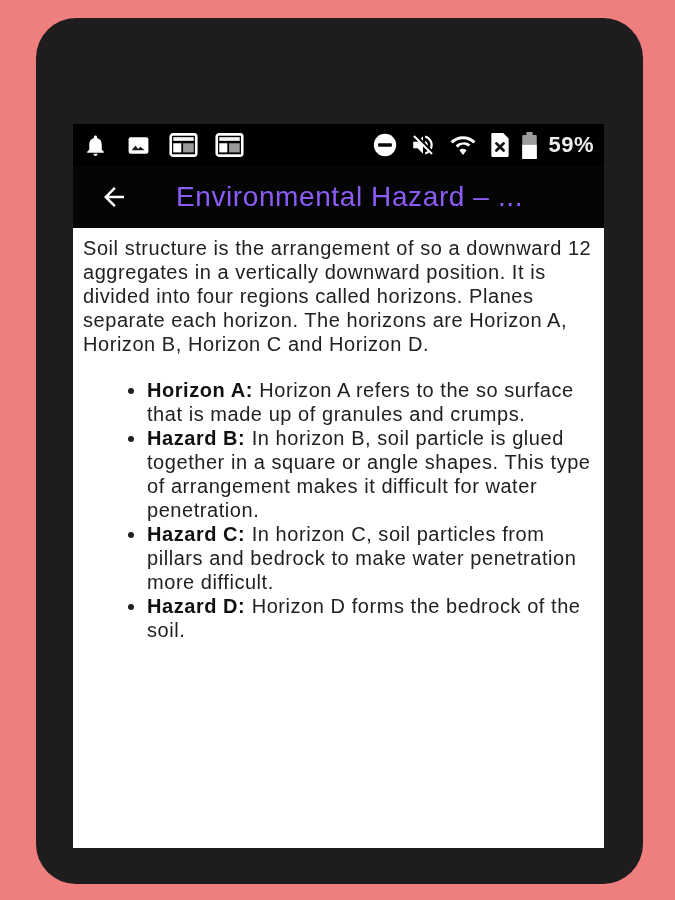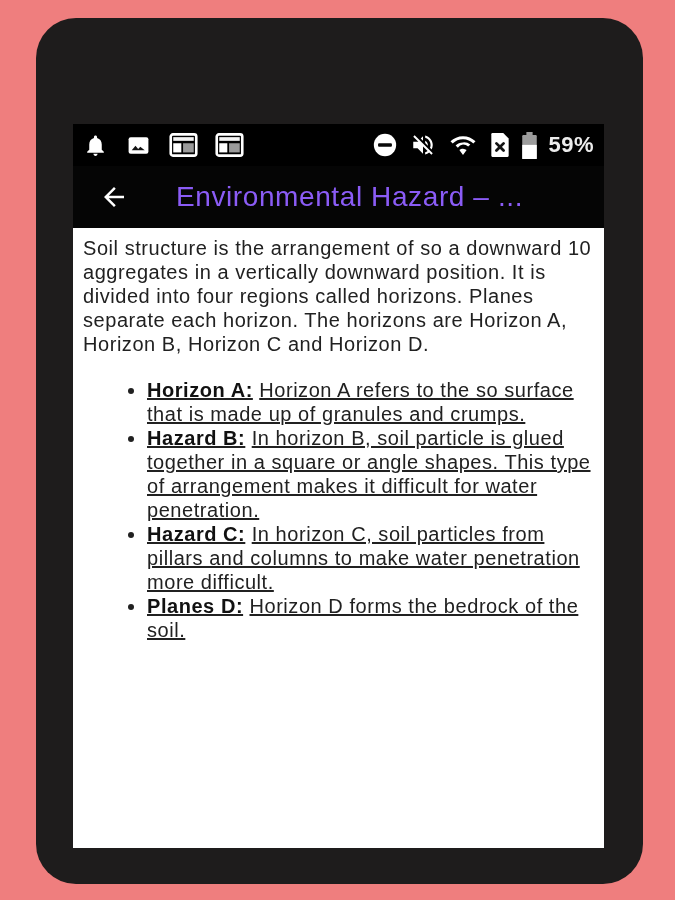--- a/index.html
+++ b/index.html
@@ -89,21 +89,21 @@
   .content h2 {
     font-size: 21px;
     line-height: 25px;
     letter-spacing: 0.2px;
     color: #111;
     margin: 0 0 21px 0;
     font-weight: bold;
   }
   .content p.intro { margin: 0 0 22px 0; }
   .content ul { margin: 0 0 22px 0; padding-left: 64px; }
-  .content li { margin: 0; text-decoration: underline; }
+  .content li { margin: 0; }
   .b-label { font-weight: bold; color: #111; margin-right: 0.32em; }
   .content p.outro { margin: 0; }
 </style>
 </head>
 <body>
 
 <div class="device">
   <div class="screen">
 
     <div class="statusbar">
@@ -175,23 +175,23 @@
         <span class="sb-icon">
           <svg width="30" height="30" viewBox="0 0 24 24">
               <path fill="#fff" d="M20 11H7.8l5.6-5.6L12 4l-8 8 8 8 1.4-1.4L7.8 13H20v-2z"></path>
             </svg>
         </span>
       </button>
       <div class="appbar-title">Environmental Hazard – ...</div>
     </div>
 
     <div class="content">
-      <p class="intro">Soil structure is the arrangement of so a downward 10 aggregates in a vertically downward position. It is divided into four regions called horizons. Planes separate each horizon. The horizons are Horizon A, Horizon B, Horizon C and Horizon D.</p>
+      <p class="intro">Soil structure is the arrangement of so a downward 12 aggregates in a vertically downward position. It is divided into four regions called horizons. Planes separate each horizon. The horizons are Horizon A, Horizon B, Horizon C and Horizon D.</p>
       <ul>
         <li><span class="b-label">Horizon A:</span><span>Horizon A refers to the so surface that is made up of granules and crumps.</span></li>
         <li><span class="b-label">Hazard B:</span><span>In horizon B, soil particle is glued together in a square or angle shapes. This type of arrangement makes it difficult for water penetration.</span></li>
-        <li><span class="b-label">Hazard C:</span><span>In horizon C, soil particles from pillars and columns to make water penetration more difficult.</span></li>
-        <li><span class="b-label">Planes D:</span><span>Horizon D forms the bedrock of the soil.</span></li>
+        <li><span class="b-label">Hazard C:</span><span>In horizon C, soil particles from pillars and bedrock to make water penetration more difficult.</span></li>
+        <li><span class="b-label">Hazard D:</span><span>Horizon D forms the bedrock of the soil.</span></li>
       </ul>
     </div>
 
   </div>
 </div>
 
 </body></html>

